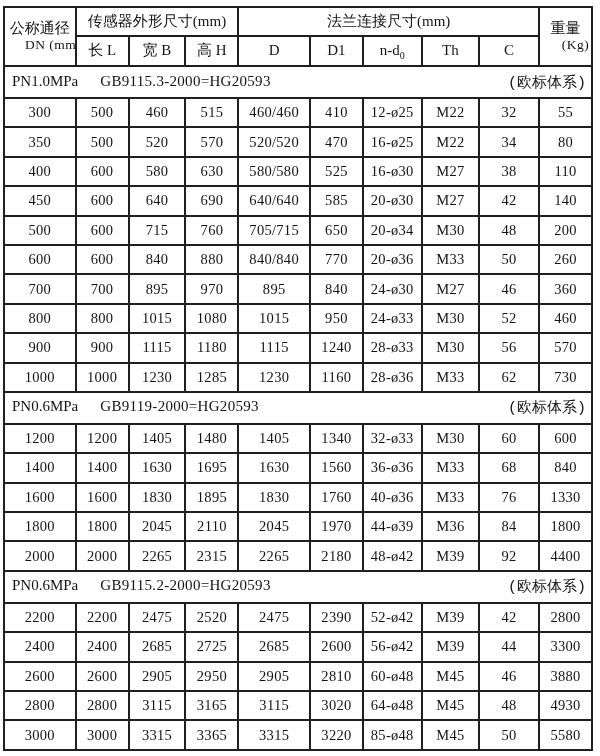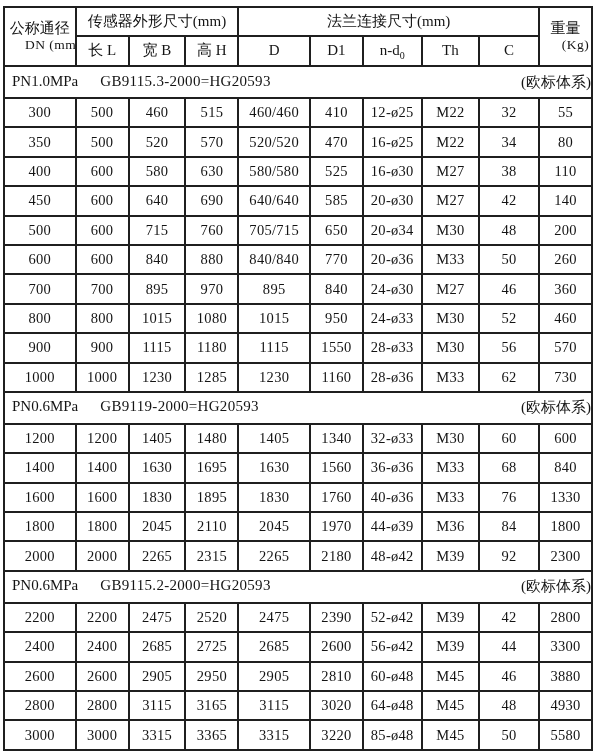--- a/index.html
+++ b/index.html
@@ -50,20 +50,22 @@
   }
   tr.section-row td {
     height: 30px;
     font-size: 15px;
     text-align: left;
   }
   .sec-pressure { padding-left: 7px; margin-top: 8px; }
   .sec-standard { padding-left: 22px; letter-spacing: 0.3px; }
   .sec-note {
     float: right;
+    padding-right: 5px;
+    font-family: Liberation Mono, monospace;
   }
   tr.data-row td {
     height: 27.4px;
     font-size: 14.5px;
     letter-spacing: 0.3px;
   }
 </style>
 </head>
 <body>
 
@@ -203,21 +205,21 @@
         <td>M30</td>
         <td>52</td>
         <td>460</td>
       </tr>
       <tr class="data-row">
         <td>900</td>
         <td>900</td>
         <td>1115</td>
         <td>1180</td>
         <td>1115</td>
-        <td>1550</td>
+        <td>1240</td>
         <td>28-ø33</td>
         <td>M30</td>
         <td>56</td>
         <td>570</td>
       </tr>
       <tr class="data-row">
         <td>1000</td>
         <td>1000</td>
         <td>1230</td>
         <td>1285</td>
@@ -282,21 +284,21 @@
       <tr class="data-row">
         <td>2000</td>
         <td>2000</td>
         <td>2265</td>
         <td>2315</td>
         <td>2265</td>
         <td>2180</td>
         <td>48-ø42</td>
         <td>M39</td>
         <td>92</td>
-        <td>2300</td>
+        <td>4400</td>
       </tr>
       <tr class="section-row">
         <td colspan="10"><span class="sec-note">(欧标体系)</span><span class="sec-pressure">PN0.6MPa</span><span class="sec-standard">GB9115.2-2000=HG20593</span></td>
       </tr>
       <tr class="data-row">
         <td>2200</td>
         <td>2200</td>
         <td>2475</td>
         <td>2520</td>
         <td>2475</td>

